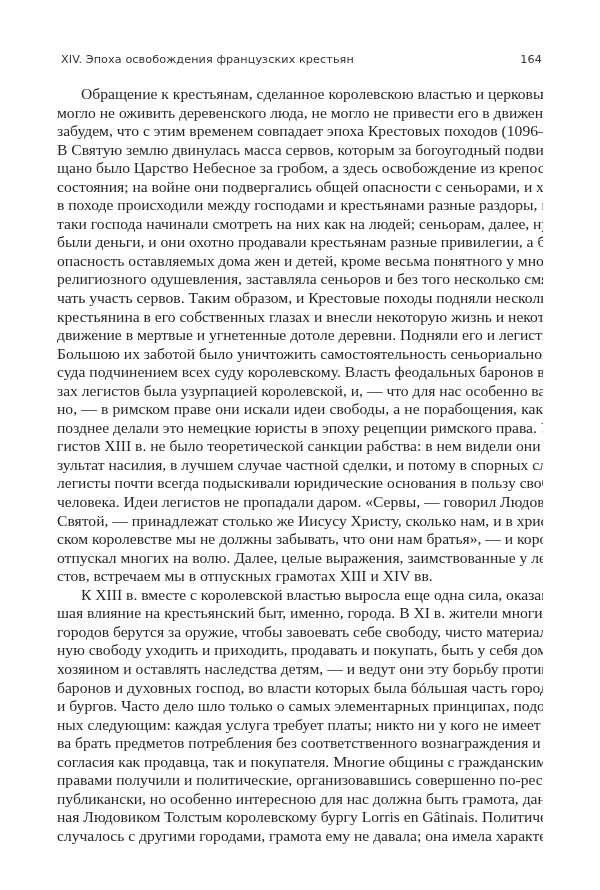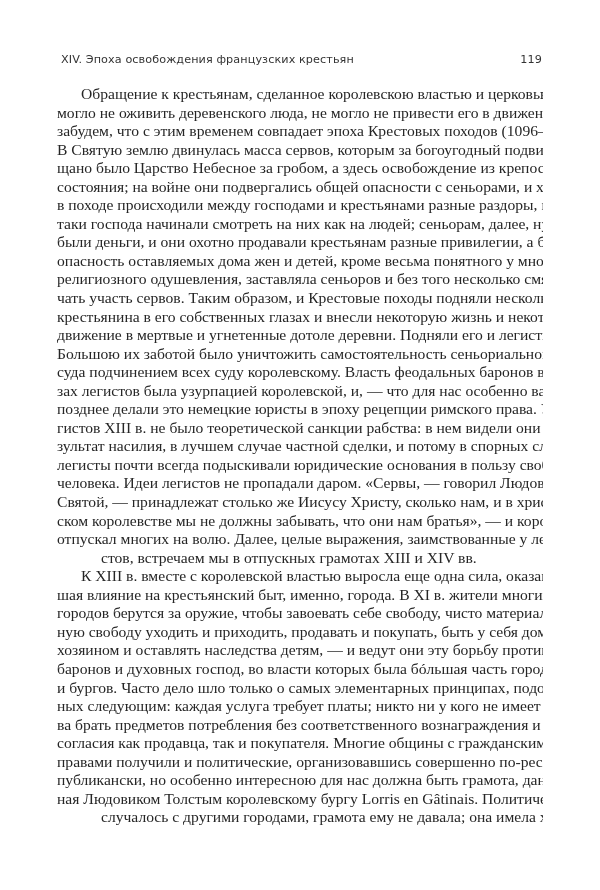--- a/index.html
+++ b/index.html
@@ -57,33 +57,32 @@
     .line {
       display: block;
       height: 18.55px;
       white-space: nowrap;
       text-align: justify;
       text-align-last: justify;
       overflow: hidden;
     }
     .line.last {
       text-align-last: left;
-      margin-left: 44px;
     }
     .line.indent {
       padding-left: 24px;
     }
   </style>
 </head>
 <body>
 
 <div class="page">
   <div class="running-head">
     <span class="title">XIV. Эпоха освобождения французских крестьян</span>
-    <span class="folio">119</span>
+    <span class="folio">164</span>
   </div>
 
   <div class="body-text" id="body-text">
       <div>
         <span class="line indent">Обращение к крестьянам, сделанное королевскою властью и церковью, не</span>
         <span class="line">могло не оживить деревенского люда, не могло не привести его в движение. Не</span>
         <span class="line">забудем, что с этим временем совпадает эпоха Крестовых походов (1096–1270).</span>
         <span class="line">В Святую землю двинулась масса сервов, которым за богоугодный подвиг обе-</span>
         <span class="line">щано было Царство Небесное за гробом, а здесь освобождение из крепостного</span>
         <span class="line">состояния; на войне они подвергались общей опасности с сеньорами, и хотя</span>
@@ -91,20 +90,21 @@
         <span class="line">таки господа начинали смотреть на них как на людей; сеньорам, далее, нужны</span>
         <span class="line">были деньги, и они охотно продавали крестьянам разные привилегии, а без-</span>
         <span class="line">опасность оставляемых дома жен и детей, кроме весьма понятного у многих</span>
         <span class="line">религиозного одушевления, заставляла сеньоров и без того несколько смяг-</span>
         <span class="line">чать участь сервов. Таким образом, и Крестовые походы подняли несколько</span>
         <span class="line">крестьянина в его собственных глазах и внесли некоторую жизнь и некоторое</span>
         <span class="line">движение в мертвые и угнетенные дотоле деревни. Подняли его и легисты.</span>
         <span class="line">Большою их заботой было уничтожить самостоятельность сеньориального</span>
         <span class="line">суда подчинением всех суду королевскому. Власть феодальных баронов в гла-</span>
         <span class="line">зах легистов была узурпацией королевской, и, — что для нас особенно важ-</span>
+        <span class="line">но, — в римском праве они искали идеи свободы, а не порабощения, как</span>
         <span class="line">позднее делали это немецкие юристы в эпоху рецепции римского права. У ле-</span>
         <span class="line">гистов XIII в. не было теоретической санкции рабства: в нем видели они ре-</span>
         <span class="line">зультат насилия, в лучшем случае частной сделки, и потому в спорных случаях</span>
         <span class="line">легисты почти всегда подыскивали юридические основания в пользу свободы</span>
         <span class="line">человека. Идеи легистов не пропадали даром. «Сервы, — говорил Людовик</span>
         <span class="line">Святой, — принадлежат столько же Иисусу Христу, сколько нам, и в христиан-</span>
         <span class="line">ском королевстве мы не должны забывать, что они нам братья», — и король</span>
         <span class="line">отпускал многих на волю. Далее, целые выражения, заимствованные у леги-</span>
         <span class="line last">стов, встречаем мы в отпускных грамотах XIII и XIV вв.</span>
       </div>

